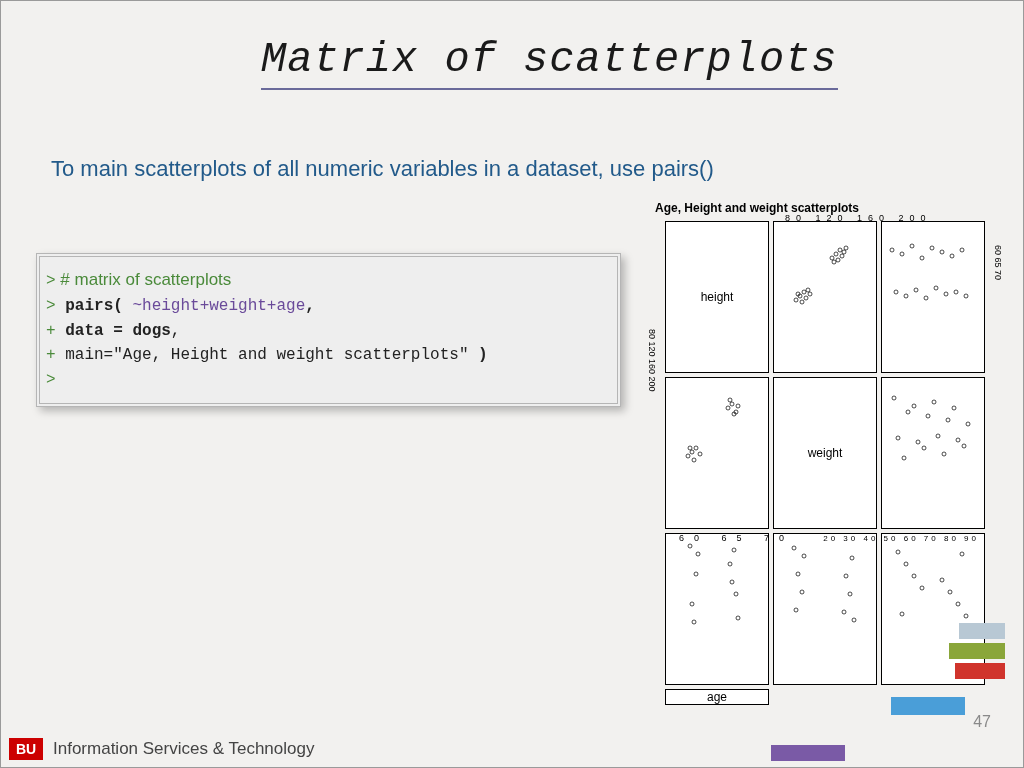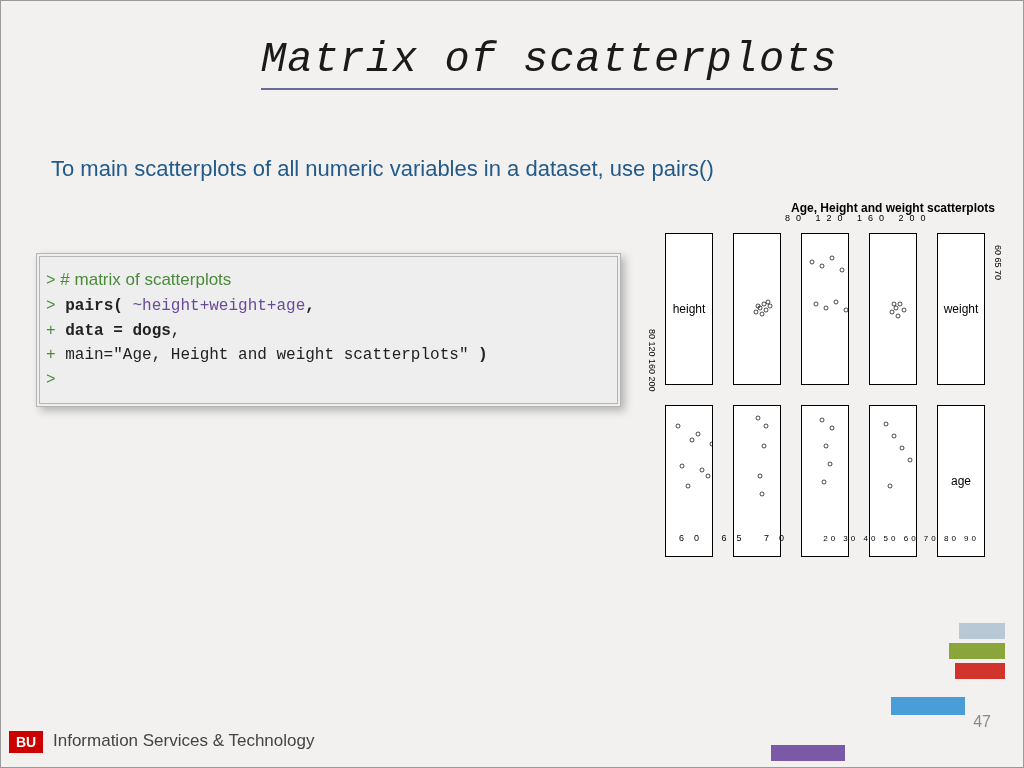--- a/index.html
+++ b/index.html
@@ -8,30 +8,30 @@
   .subtitle{position:absolute;left:50px;top:155px;font-size:22px;color:#225a8a;font-weight:300}
   .subtitle .bold{font-weight:400}
   .codebox{position:absolute;left:35px;top:252px;width:565px;background:#eeeeee;border:4px double #b5b5b5;box-shadow:4px 4px 8px rgba(0,0,0,.25);padding:10px 6px;font-family:"Courier New",monospace;font-size:16px;line-height:1.55;color:#222}
   .codebox .pr{color:#4a8a3a}
   .codebox .cm{color:#4a8a3a;font-family:"Segoe UI",Arial,sans-serif;font-size:17px}
   .codebox .kw{font-weight:700}
   .codebox .fm{color:#6a4a9a;font-weight:400}
   .codebox .da{font-weight:700}
   .codebox .rl{white-space:nowrap}
   .chart{position:absolute;right:28px;top:200px;width:340px;height:340px}
-  .chart-title{text-align:right;font-size:12px;font-weight:700;margin-bottom:18px;color:#000}
-  .grid3{display:grid;grid-template-columns:repeat(5,1fr);grid-template-rows:repeat(3,1fr);gap:20px;width:320px;height:310px;margin:0 auto}
+  .chart-title{text-align:left;font-size:12px;font-weight:700;margin-bottom:6px;color:#000}
+  .grid3{display:grid;grid-template-columns:repeat(3,1fr);grid-template-rows:repeat(3,1fr);gap:4px;width:320px;height:310px;margin:0 auto}
   .cell{background:#fff;border:1px solid #000;box-sizing:border-box;display:flex;align-items:center;justify-content:center;font-size:12px;color:#000}
   .ticks{font-size:9px;color:#000;position:absolute}
   .tick-top{top:12px;left:130px;letter-spacing:6px}
   .tick-left{left:-8px;top:128px;writing-mode:vertical-rl}
   .tick-right{right:-8px;top:44px;writing-mode:vertical-rl}
   .tick-bottom1{bottom:-2px;left:24px;letter-spacing:10px}
   .tick-bottom3{bottom:-2px;right:16px;font-size:8px;letter-spacing:3px}
-  .footer{position:absolute;left:0;bottom:0;width:100%;height:36px;display:flex;align-items:flex-start}
+  .footer{position:absolute;left:0;bottom:0;width:100%;height:36px;display:flex;align-items:center}
   .bu{display:inline-block;width:34px;height:22px;background:#c00;color:#fff;font-weight:700;font-size:14px;text-align:center;line-height:22px;margin-left:8px}
   .footer-text{margin-left:10px;font-size:17px;color:#444;font-weight:300}
   .pgnum{position:absolute;right:32px;bottom:36px;font-size:16px;color:#8a8a8a}
   .dec{position:absolute;height:16px}
   .d1{right:18px;bottom:128px;width:46px;background:#b8c8d4}
   .d2{right:18px;bottom:108px;width:56px;background:#8aa63a}
   .d3{right:18px;bottom:88px;width:50px;background:#d0342c}
   .d4{right:58px;bottom:52px;width:74px;background:#4a9ed8;height:18px}
   .d5{right:178px;bottom:6px;width:74px;background:#7a5aa6;height:16px}
 </style>

